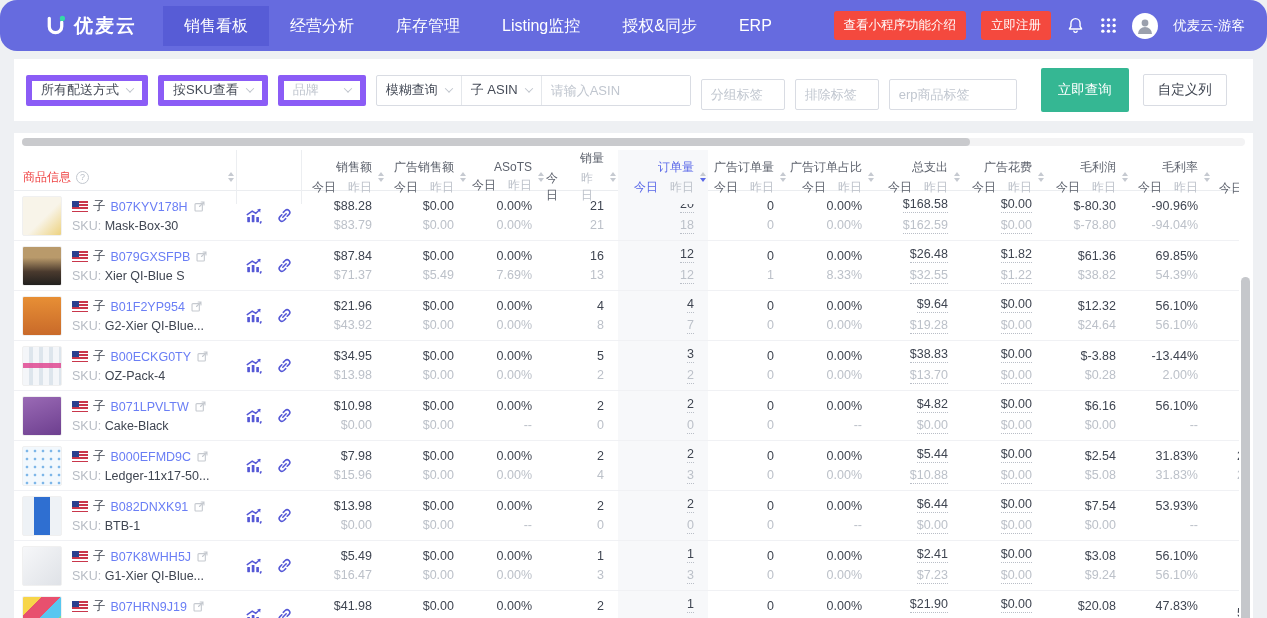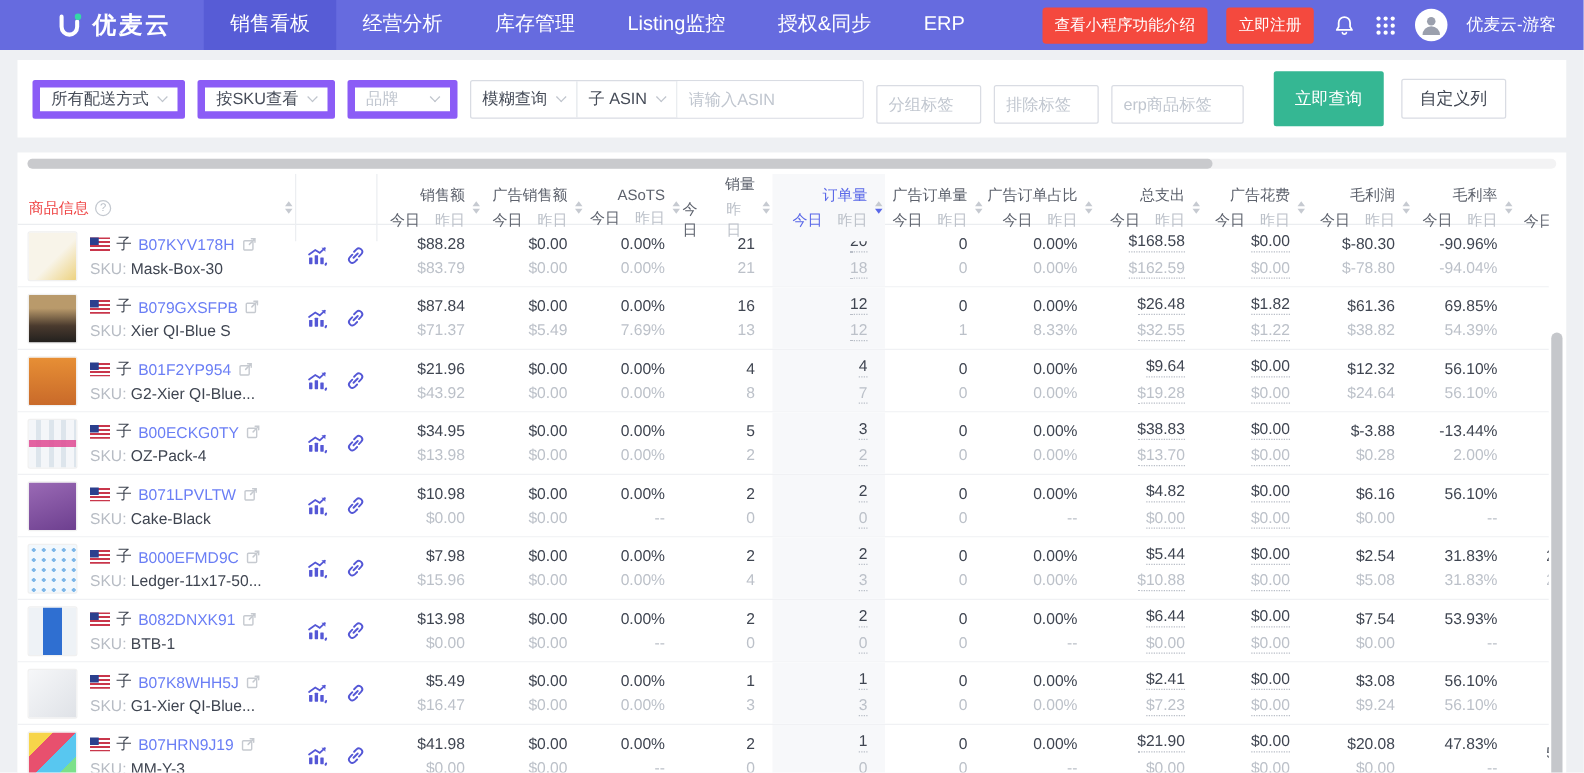--- a/index.html
+++ b/index.html
@@ -3,21 +3,21 @@
 <meta charset="utf-8">
 <style>
   * { box-sizing: border-box; margin: 0; padding: 0; }
   html,body { width:1267px; height:618px; overflow:hidden; }
   body {
     font-family: "Liberation Sans","DejaVu Sans",sans-serif;
     background:#eef0f3;
     font-size:13px; color:#3f4551;
   }
   
-  .nav { height:40px; background:#666bdf; display:flex; align-items:center; color:#fff; }
+  .nav { height:51px; background:#666bdf; display:flex; align-items:center; color:#fff;border-radius:17px; }
   .logo { display:flex; align-items:center; gap:7px; padding:0 26px 0 44px; }
   .logo-text { font-size:19px; font-weight:bold; letter-spacing:2px; }
   .nav-items { display:flex; height:40px; }
   .nav-item { padding:0 21px; line-height:40px; font-size:16px; cursor:pointer; white-space:nowrap; }
   .nav-item.active { background:#575cd6; }
   .nav-right { margin-left:auto; display:flex; align-items:center; gap:15px; padding-right:22px; }
   .red-btn { background:#f4493e; color:#fff; border:none; font-size:12.5px; padding:6px 10px; border-radius:3px; cursor:pointer; white-space:nowrap; font-family:inherit; }
   .icon-btn { display:inline-flex; align-items:center; cursor:pointer; }
   .avatar { width:26px; height:26px; border-radius:50%; background:#fff; display:inline-flex; align-items:center; justify-content:center; overflow:hidden; }
   .user-name { font-size:13.5px; }
@@ -26,21 +26,21 @@
   .filter-card { margin:8px 14px 0; background:#fff; padding:9px 12px; display:flex; align-items:center; gap:10px; }
   .ctl { height:31px; border:6px solid #8b5cf6; border-radius:2px; display:inline-flex; align-items:center; padding:0 9px; font-size:13px; color:#464c58; background:#fff; cursor:pointer; white-space:nowrap; }
   .ctl.ph { color:#c0c6cf; }
   .ctl.brand { width:88px; justify-content:space-between; }
   .chev { display:inline-block; width:6px; height:6px; border-right:1.3px solid #c0c5cd; border-bottom:1.3px solid #c0c5cd; transform:rotate(45deg) translate(-1px,-1px); margin-left:8px; }
   .input-group { display:flex; align-items:stretch; height:31px; border:1px solid #d9dce3; border-radius:2px; background:#fff; }
   .input-group .seg { display:flex; align-items:center; padding:8px 9px; border-right:1px solid #e4e7eb; font-size:13px; color:#464c58; cursor:pointer; }
   .input-group input { border:none; outline:none; width:148px; padding:0 9px; font-size:13px; font-family:inherit; color:#464c58; }
   .tag-input { height:31px; border:1px solid #d9dce3; border-radius:2px; padding:0 9px; font-size:13px; font-family:inherit; color:#464c58; outline:none;margin-top:8px; }
   input::placeholder { color:#c0c6cf; }
-  .w76 { width:84px; } .w90 { width:84px; } .w110 { width:106px; }
+  .w76 { width:84px; } .w90 { width:84px; } .w110 { width:128px; }
   .green-btn { background:#35b793; color:#fff; border:none; height:44px; padding:0 17px; font-size:13.5px; border-radius:2px; cursor:pointer; margin-left:14px; font-family:Liberation Sans, sans-serif; }
   .white-btn { background:#fff; border:1px solid #d9dce3; height:32px; padding:0 14px; font-size:13.5px; color:#3f4551; border-radius:2px; cursor:pointer; margin-left:4px; font-family:inherit; }
 
   
   .table-card { margin:12px 14px 0; background:#fff; height:509px; overflow:hidden; position:relative; }
   .hscroll { height:8px; margin:5px 8px 4px; background:#f3f3f4; border-radius:4px; position:relative; }
   .hthumb { position:absolute; left:0; top:0; height:8px; width:948px; background:#c9cacd; border-radius:4px; cursor:pointer; }
   .tgrid { width:1225px; overflow:hidden; }
   :root { --cols: 222px 66px 84px 82px 78px 72px 90px 80px 88px 86px 84px 84px 82px 40px; }
   .thead { display:grid; grid-template-columns:var(--cols); height:41px; border-bottom:1px solid #ebedf0; width:1238px; }

